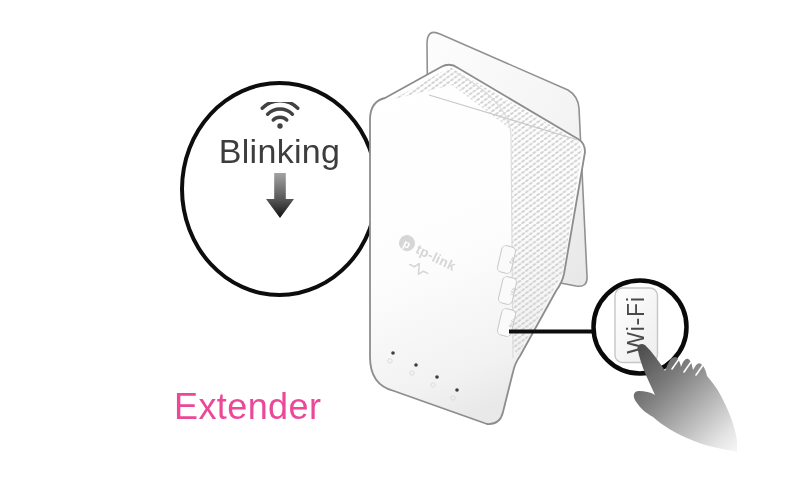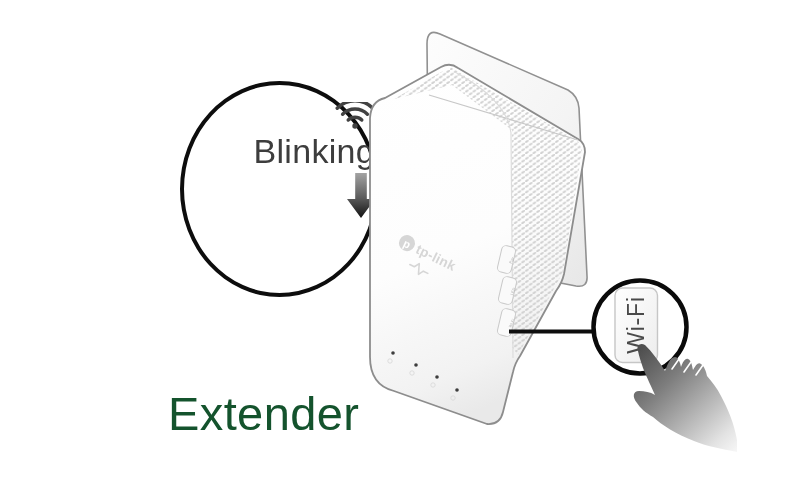--- a/index.html
+++ b/index.html
@@ -4,34 +4,34 @@
 <style>
   html,body{margin:0;padding:0;background:#ffffff;}
   .stage{
     position:relative;width:787px;height:489px;background:#ffffff;overflow:hidden;
     font-family:"Liberation Sans", sans-serif;
   }
   
   .status-circle{
     position:absolute;left:180px;top:81px;width:191px;height:191px;
     border:4.5px solid #0d0d0d;border-radius:50%;background:#ffffff;
-    display:flex;flex-direction:column;align-items:flex-end;z-index:1;
+    display:flex;flex-direction:column;align-items:center;z-index:1;
     padding-top:17px;box-sizing:content-box;
   }
   .status-circle .wifi-glyph{height:27px;margin-bottom:3px;}
   .state-text{
     font-size:34px;line-height:38px;color:#3d3d3d;letter-spacing:0.3px;
     white-space:nowrap;
   }
   .arrow-wrap{height:46px;margin:3px 0 2px 0;}
   
   .device-layer{position:absolute;left:0;top:0;z-index:2;}
   .device-label{
-    position:absolute;left:168px;top:386px;z-index:1;
-    font-size:47px;color:#14532d;letter-spacing:0.4px;
+    position:absolute;left:174px;top:386px;z-index:1;
+    font-size:36px;color:#ec4899;letter-spacing:0.4px;
   }
 </style>
 </head>
 <body>
 
 <div class="stage">
 
   <div class="status-circle">
     <svg class="wifi-glyph" width="40" height="27" viewBox="0 0 40 27">
       <g fill="none" stroke="#424242" stroke-width="3.4" stroke-linecap="round">

